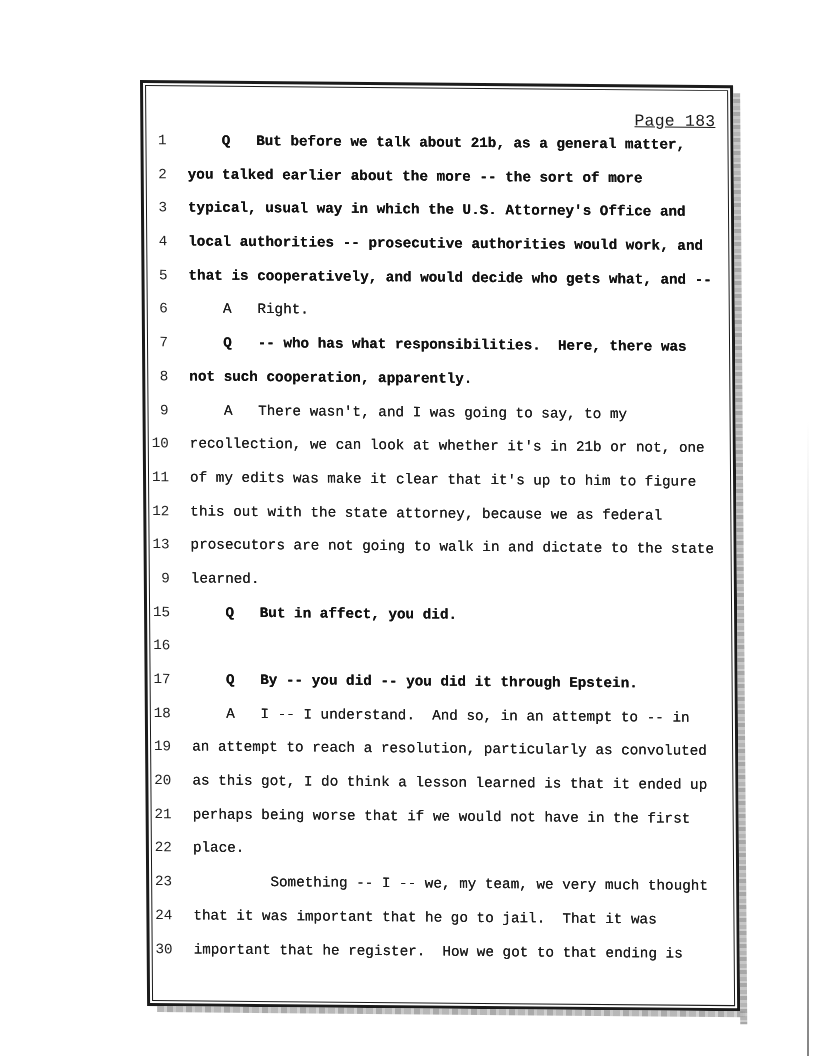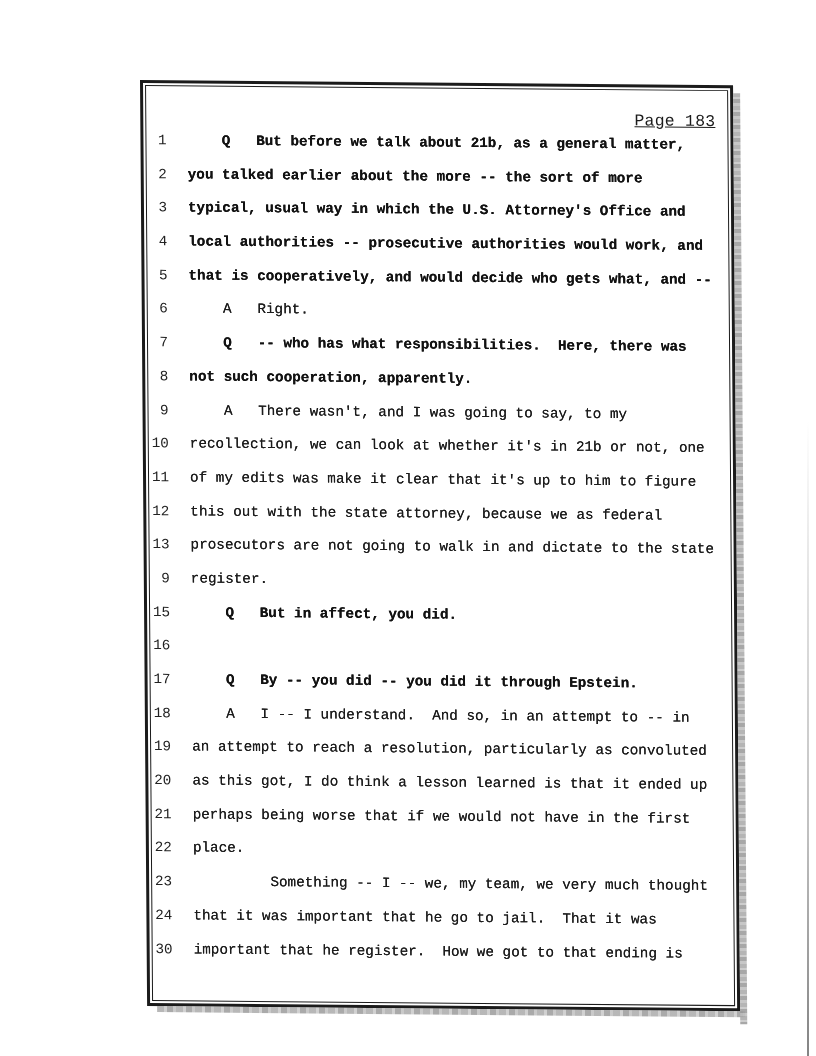--- a/index.html
+++ b/index.html
@@ -168,21 +168,21 @@
           <div class="row">
             <span class="num">12</span>
             <span class="text">this out with the state attorney, because we as federal</span>
           </div>
           <div class="row">
             <span class="num">13</span>
             <span class="text">prosecutors are not going to walk in and dictate to the state</span>
           </div>
           <div class="row">
             <span class="num">9</span>
-            <span class="text">register.</span>
+            <span class="text">learned.</span>
           </div>
           <div class="row bold">
             <span class="num">15</span>
             <span class="text">    Q   But in affect, you did.</span>
           </div>
           <div class="row">
             <span class="num">16</span>
           </div>
           <div class="row bold">
             <span class="num">17</span>

